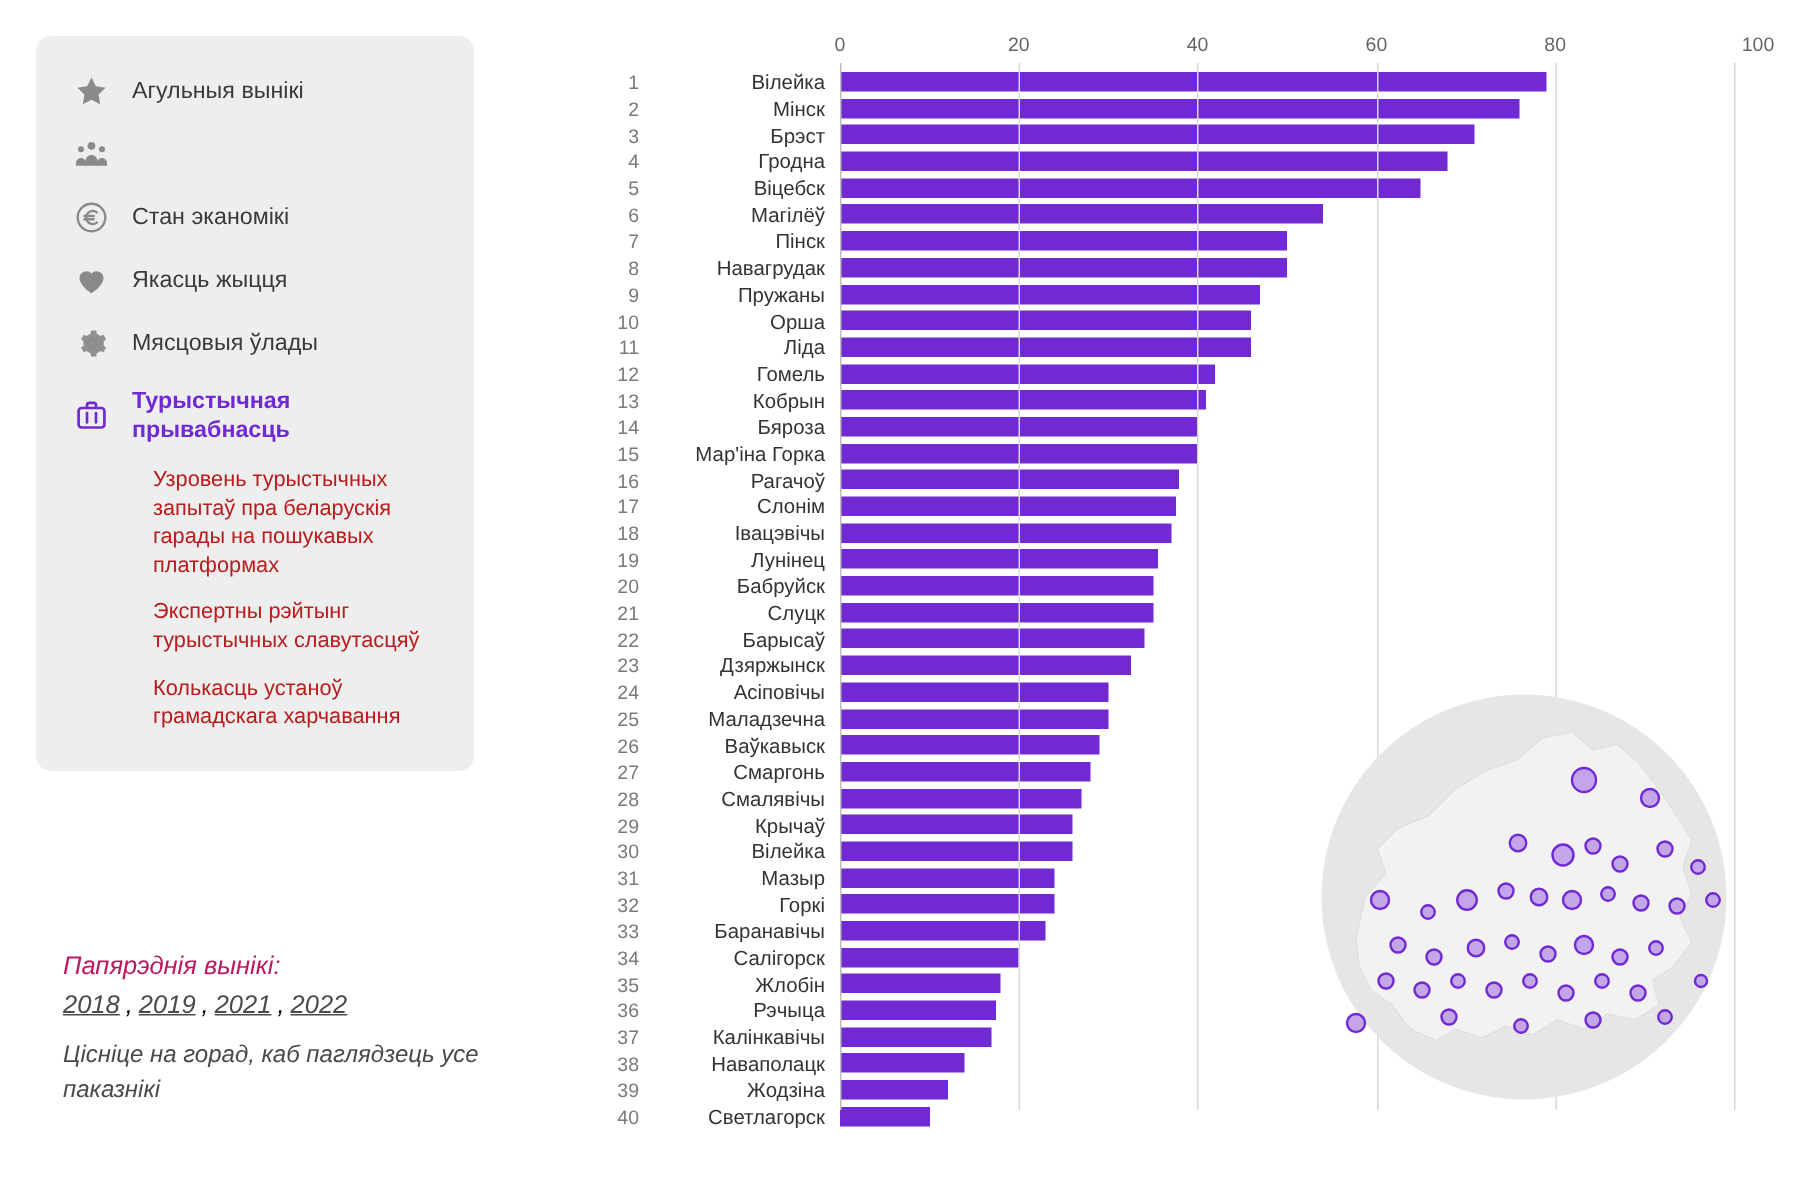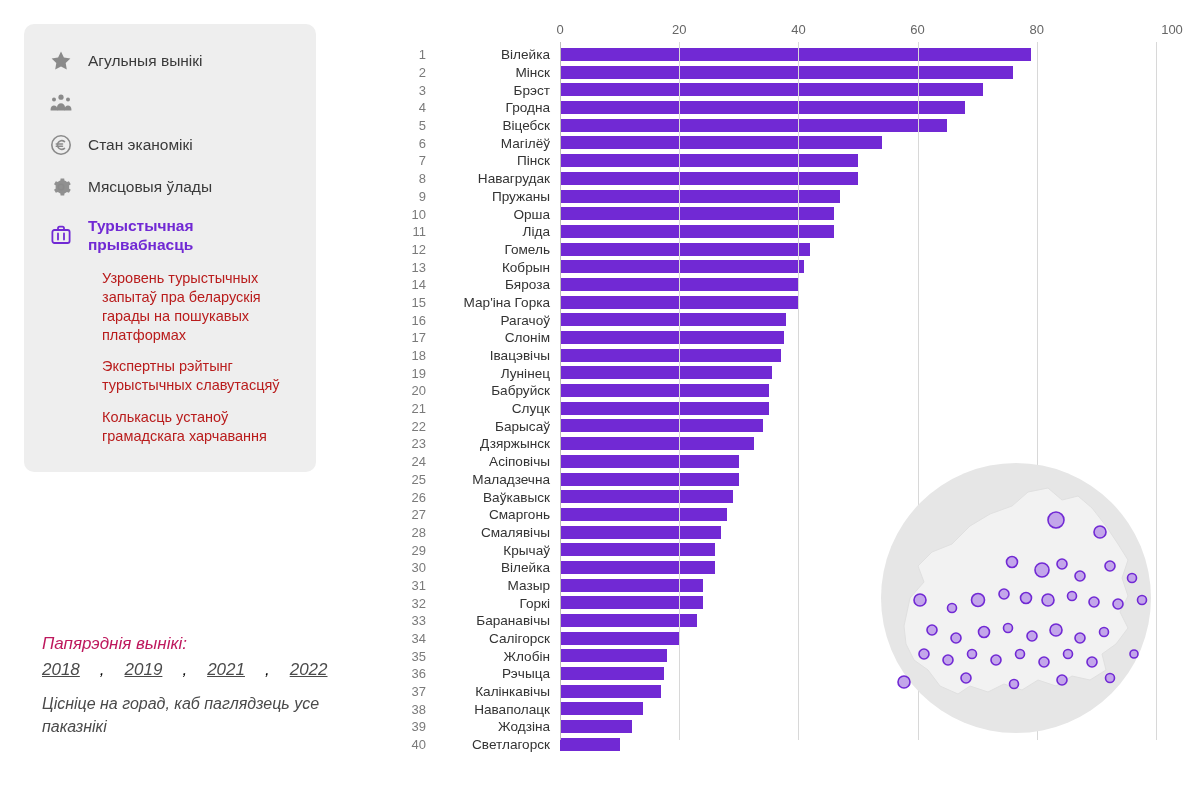--- a/index.html
+++ b/index.html
@@ -44,21 +44,21 @@
     cursor: pointer;
   }
 
   
   .footer {
     position: absolute; left: 42px; top: 634px; width: 340px;
   }
   .footer-title {
     font-style: italic; font-size: 17px; color: #be185d; margin-bottom: 6px;
   }
-  .year-links { display: flex; gap: 20px; font-style: italic; font-size: 17px; }
+  .year-links { display: flex; gap: 4px; font-style: italic; font-size: 17px; }
   .year-links a {
     color: #4a4a4a; text-decoration: underline; cursor: pointer;
   }
   .footer-hint {
     margin-top: 12px; font-style: italic; font-size: 16px; color: #4a4a4a;
     line-height: 1.45;
   }
 
   
   .chart {
@@ -137,20 +137,28 @@
       <span class="nav-icon">
         <svg width="24" height="24" viewBox="0 0 24 24" fill="none" stroke="currentColor" stroke-width="1.6">
           <circle cx="12" cy="12" r="9.2"></circle>
           <path d="M15.5 8.6a4.3 4.3 0 00-6.6 1.4 5.2 5.2 0 000 4 4.3 4.3 0 006.6 1.4" stroke-linecap="round"></path>
           <path d="M7.3 11h6.2M7.3 13.2h6.2" stroke-linecap="round"></path>
         </svg>
       </span>
       <span class="nav-label">Стан эканомікі</span>
     </div>
 
+    <div class="nav-item">
+      <span class="nav-icon">
+        <svg width="24" height="24" viewBox="0 0 24 24" fill="currentColor">
+            <path d="M12 20.5s-8-4.9-8-10.2A4.6 4.6 0 0112 7.4a4.6 4.6 0 018 2.9c0 5.3-8 10.2-8 10.2z"></path>
+          </svg>
+      </span>
+      <span class="nav-label">Якасць жыцця</span>
+    </div>
 
     <div class="nav-item">
       <span class="nav-icon">
         <svg width="24" height="24" viewBox="0 0 24 24" fill="currentColor">
           <path d="M12 8.4a3.6 3.6 0 100 7.2 3.6 3.6 0 000-7.2zm0 5.5a1.9 1.9 0 110-3.8 1.9 1.9 0 010 3.8z"></path>
           <path d="M20.2 12c0-.5-.05-1-.14-1.45l1.7-1.25-1.8-3.1-2 .8a7.9 7.9 0 00-2.5-1.45L15.2 3.4h-3.6l-.26 2.15A7.9 7.9 0 008.84 7l-2-.8-1.8 3.1 1.7 1.25c-.1.46-.14.95-.14 1.45s.05 1 .14 1.45l-1.7 1.25 1.8 3.1 2-.8a7.9 7.9 0 002.5 1.45l.26 2.15h3.6l.26-2.15a7.9 7.9 0 002.5-1.45l2 .8 1.8-3.1-1.7-1.25c.1-.46.14-.95.14-1.45z" opacity="0.95"></path>
         </svg>
       </span>
       <span class="nav-label">Мясцовыя ўлады</span>
     </div>

